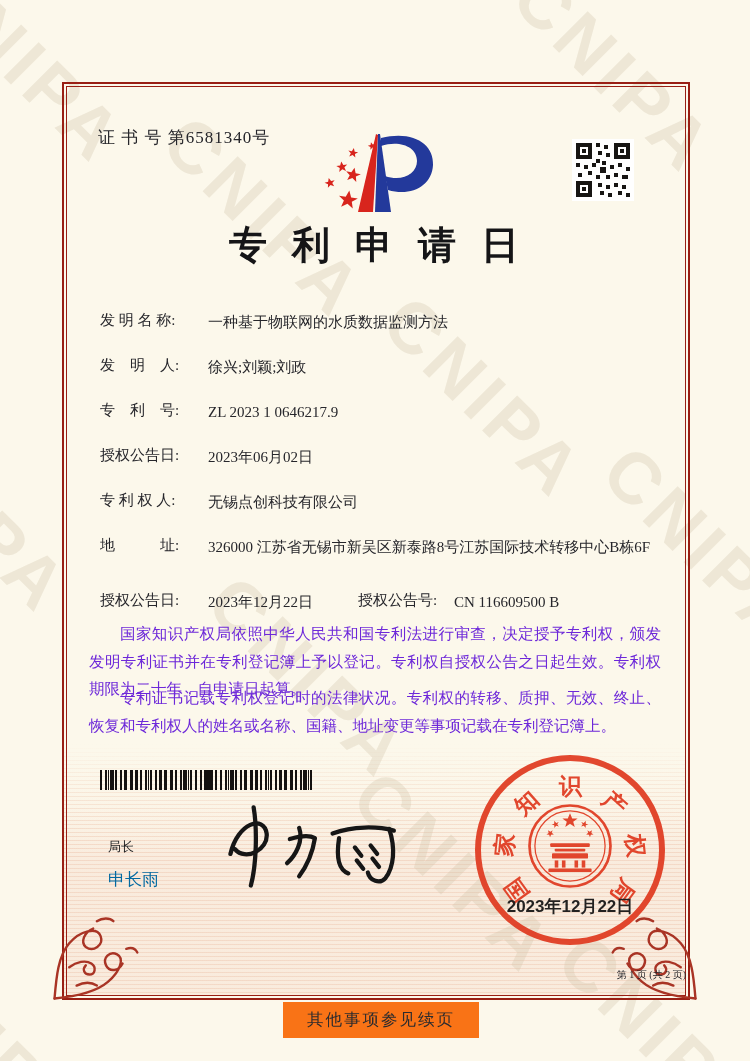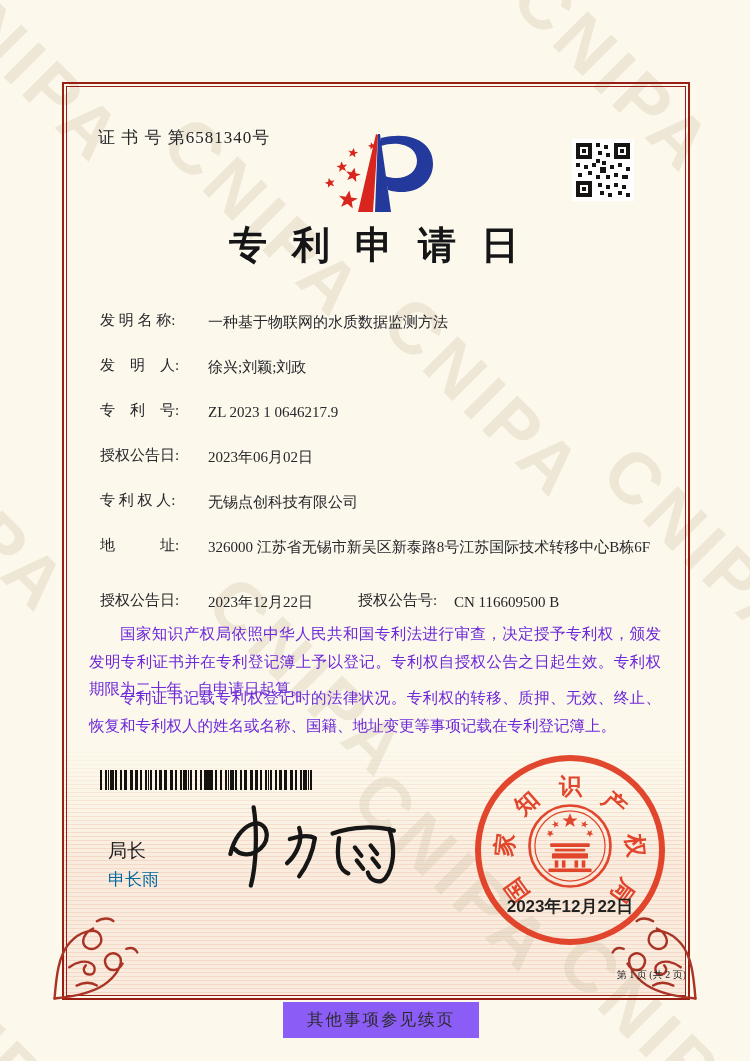--- a/index.html
+++ b/index.html
@@ -44,37 +44,37 @@
 
   .para{left:89px;width:572px;font-size:15.5px;line-height:1.78;color:#6d28d9;
       text-align:justify;text-indent:2em;z-index:4;}
 
   .barcode{left:100px;top:770px;width:212px;height:20px;z-index:4;
       background-image:
         repeating-linear-gradient(90deg,#14110f 0 2px,rgba(0,0,0,0) 2px 5px),
         repeating-linear-gradient(90deg,#14110f 0 1px,rgba(0,0,0,0) 1px 8px),
         repeating-linear-gradient(90deg,rgba(0,0,0,0) 0 11px,#14110f 11px 14px,rgba(0,0,0,0) 14px 24px);}
 
-  .sig-title{left:108px;top:838px;font-family:"Liberation Sans",sans-serif;font-size:19px;color:#1d1d1f;z-index:4;}
+  .sig-title{left:108px;top:838px;font-family:"Liberation Sans",sans-serif;font-size:13px;color:#1d1d1f;z-index:4;}
   .sig-name{left:108px;top:868px;font-family:"Liberation Sans",sans-serif;font-size:17px;color:#0369a1;z-index:4;}
   .signature{left:210px;top:800px;z-index:4;}
 
   
   .seal{left:475px;top:755px;width:190px;height:190px;z-index:5;opacity:0.93;}
   .seal .ring{position:absolute;left:0;top:0;width:178px;height:178px;border:6px solid #e03a20;
       border-radius:50%;}
   .seal .sc{position:absolute;left:84px;top:85px;width:22px;height:24px;text-align:center;
       font-size:23px;font-weight:700;color:#e03a20;font-family:"Liberation Serif",serif;}
   .seal .emb{position:absolute;left:50px;top:46px;}
   .seal .sdate{position:absolute;left:0;top:140px;width:190px;text-align:center;
       font-family:"Liberation Sans",sans-serif;font-size:17px;font-weight:600;color:#131313;}
 
   .pagenum{left:62px;top:968px;width:624px;text-align:right;font-size:10px;z-index:4;}
 
-  .note-box{left:283px;top:1002px;width:196px;height:36px;background:#8b5cf6;z-index:4;
+  .note-box{left:283px;top:1002px;width:196px;height:36px;background:#f97316;z-index:4;
       display:flex;align-items:center;justify-content:center;font-size:16.5px;letter-spacing:2px;color:#2b2b2e;}
 </style>
 </head>
 <body>
 
 <div>
 
   <span class="wm" style="left:-35px;top:-55px">CNIPA</span>
   <span class="wm" style="left:555px;top:-45px">CNIPA</span>
   <span class="wm" style="left:205px;top:100px">CNIPA</span>

